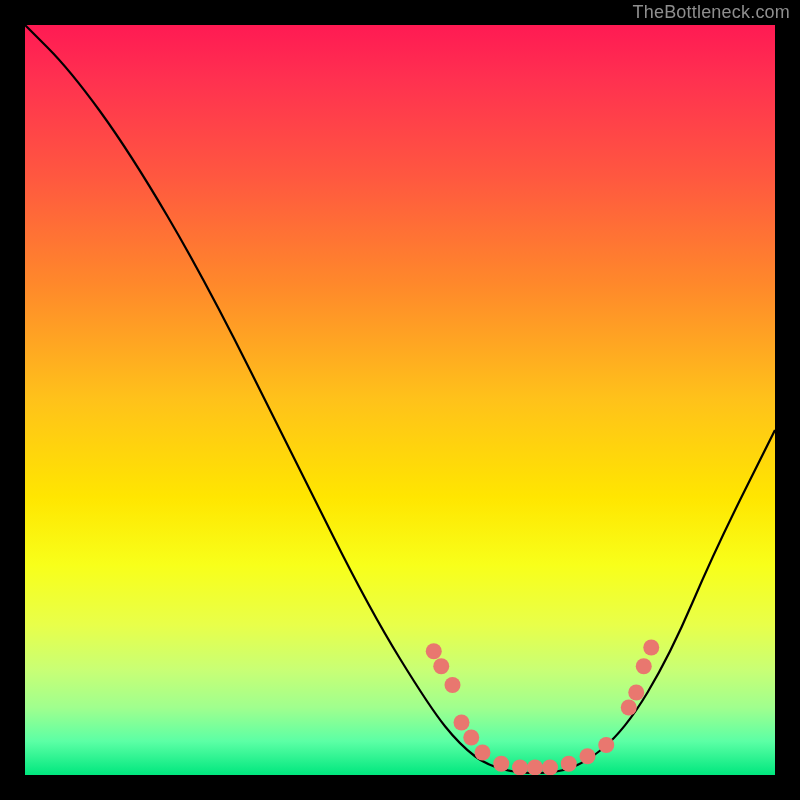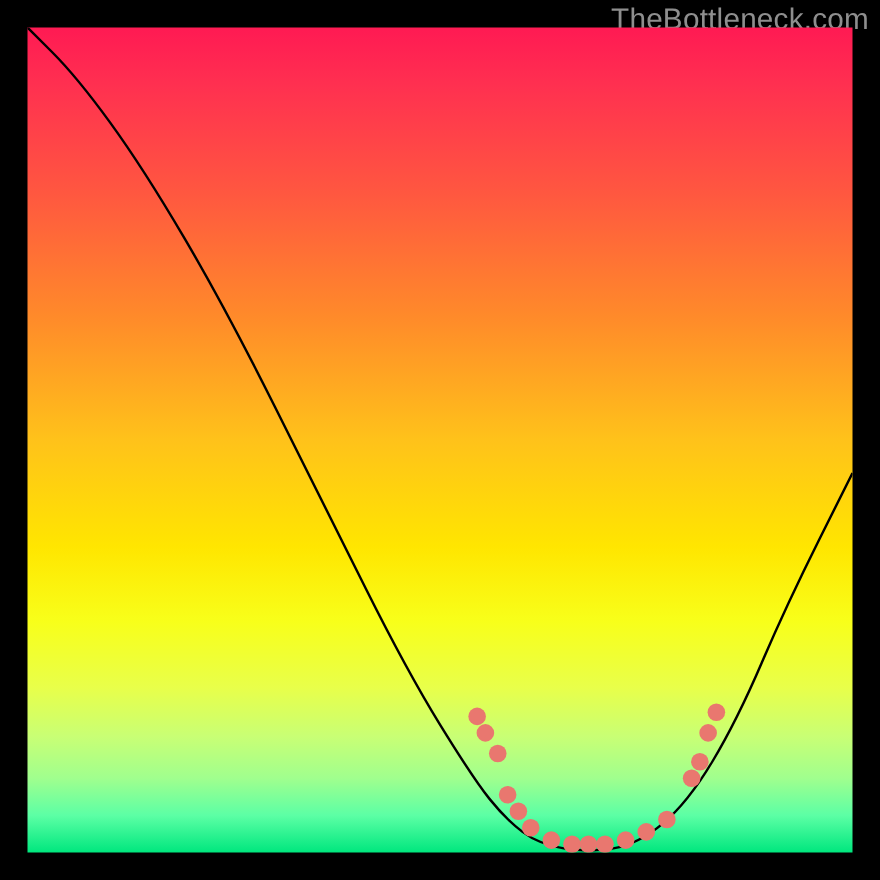--- a/index.html
+++ b/index.html
@@ -39,21 +39,21 @@
   svg.curve {
     position: absolute;
     inset: 0;
   }
   .watermark {
     position: absolute;
     top: 2px;
     right: 10px;
     color: #8e8e8e;
     font-family: Arial, Helvetica, sans-serif;
-    font-size: 27px;
+    font-size: 18px;
     letter-spacing: 0.2px;
   }
 </style>
 </head>
 <body>
 
 <div class="watermark">TheBottleneck.com</div>
 
 <div class="frame">
   <div class="gradient"></div>

